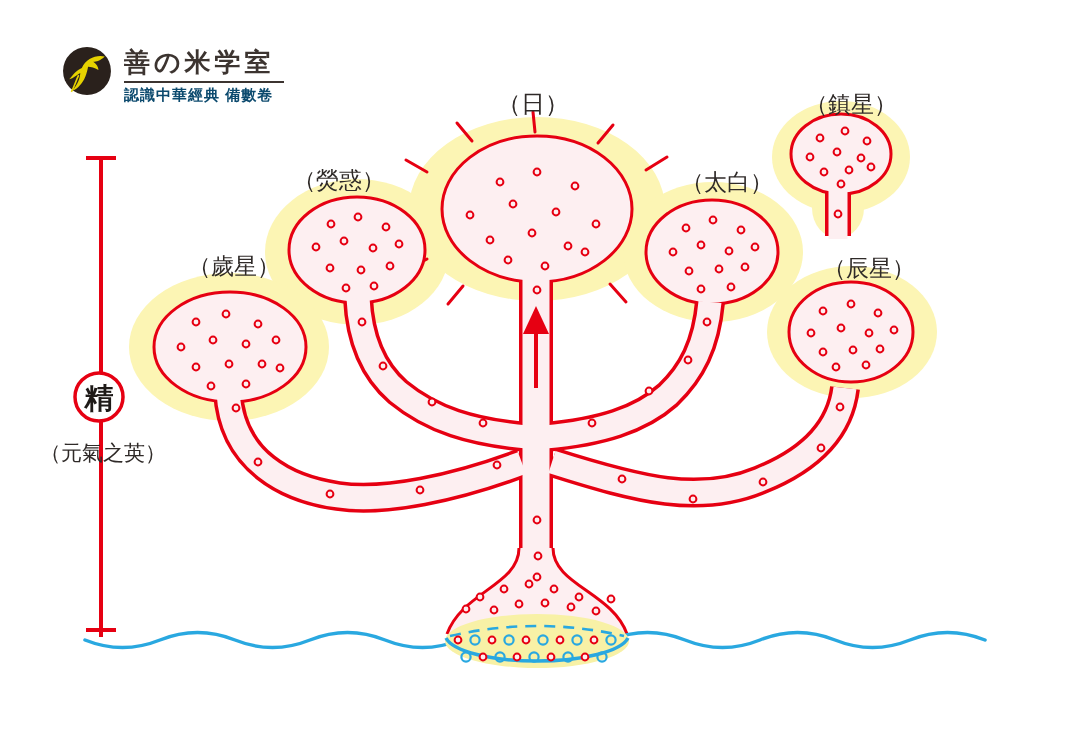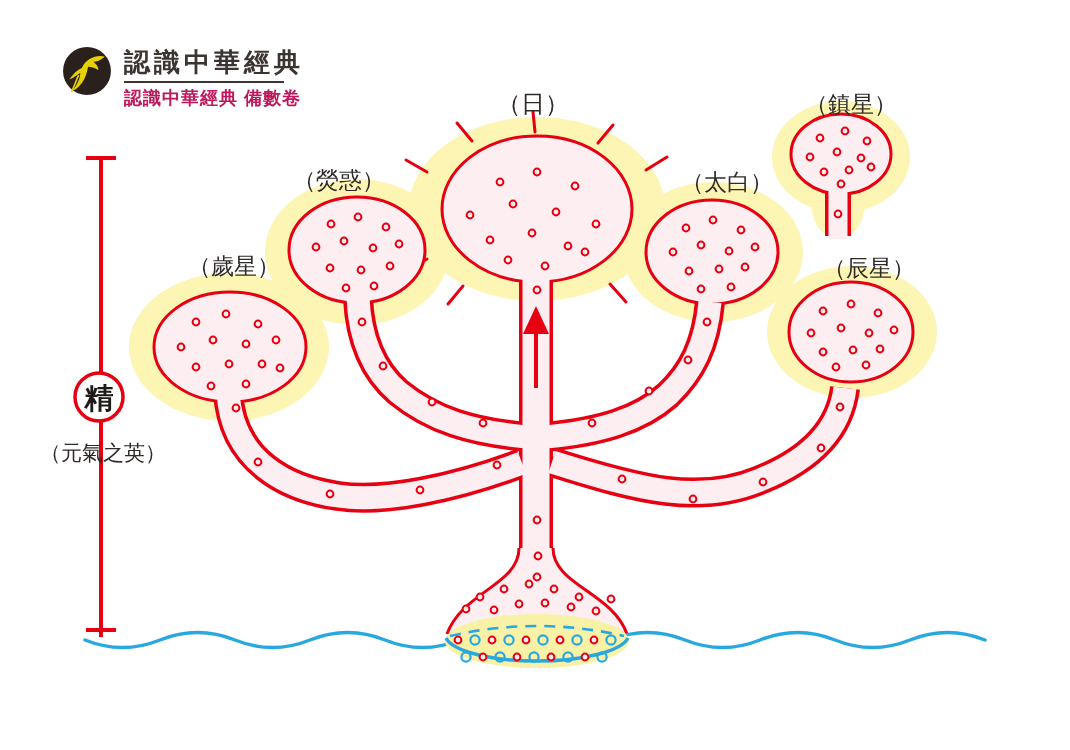--- a/index.html
+++ b/index.html
@@ -6,21 +6,21 @@
   .canvas{position:relative;width:1070px;height:750px;background:#ffffff;overflow:hidden;
           font-family:"Liberation Sans",sans-serif;}
   .diagram{position:absolute;left:0;top:0;}
   
   .logo{position:absolute;left:62px;top:46px;display:flex;align-items:flex-start;gap:12px;}
   .logo-mark{width:50px;height:50px;}
   .logo-text{display:flex;flex-direction:column;padding-top:2px;}
   .brand{font-family:"DejaVu Serif",serif;font-weight:700;font-size:26px;color:#3c3430;
          letter-spacing:4px;line-height:1.1;white-space:nowrap;}
   .logo-divider{height:2px;background:#3c3430;margin:4px 0 3px 0;width:160px;}
-  .subtitle{font-size:18px;font-weight:700;color:#be185d;letter-spacing:1px;white-space:nowrap;}
+  .subtitle{font-size:15px;font-weight:700;color:#0c4a6e;letter-spacing:1px;white-space:nowrap;}
   
   .tube-red{fill:none;stroke:#e60012;stroke-width:30;stroke-linecap:butt;}
   .tube-pink{fill:none;stroke:#fdeff1;stroke-width:23;stroke-linecap:butt;}
   .bulb{fill:#fdeff1;stroke:#e60012;stroke-width:3;}
   .glow{fill:#fcf5b4;}
   .ray{stroke:#e60012;stroke-width:3;stroke-linecap:round;}
   .dr{fill:#fdeff1;stroke:#e60012;stroke-width:2;}
   .db{fill:none;stroke:#29a8e0;stroke-width:2.2;}
   .label{fill:#2f2a28;font-size:23px;font-weight:500;font-family:"Liberation Sans",sans-serif;}
   .measure-line{stroke:#e60012;stroke-width:4;}
@@ -32,21 +32,21 @@
 
   <div class="logo">
     <svg class="logo-mark" viewBox="0 0 48 48">
       <circle cx="24" cy="24" r="23" fill="#2a211c"></circle>
       <path d="M10 43 C15 37 17.5 31 17.5 26 C14 28 11 31 7 32 C11 27 14 23 19 21
                C23 12 33 8 41 10 C37 14 33 15 30 15 C33 17 35 20 35 23
                C31 21 28 20 25 20 C24 26 22 33 17 38 C15.5 40 13 42 10 43 Z" fill="#e6d200"></path>
       <path d="M16 28 C13 34 12 39 9 44" stroke="#e6d200" stroke-width="1.6" fill="none"></path>
     </svg>
     <div class="logo-text">
-      <div class="brand">認識中華經典</div>
+      <div class="brand">善の米学室</div>
       <div class="logo-divider"></div>
       <div class="subtitle">認識中華經典 備數卷</div>
     </div>
   </div>
 
   <svg class="diagram" width="1070" height="750" viewBox="0 0 1070 750">
 
     <g>
       <ellipse class="glow" cx="537" cy="209" rx="128" ry="92"></ellipse>
       <ellipse class="glow" cx="357" cy="252" rx="92" ry="73"></ellipse>

